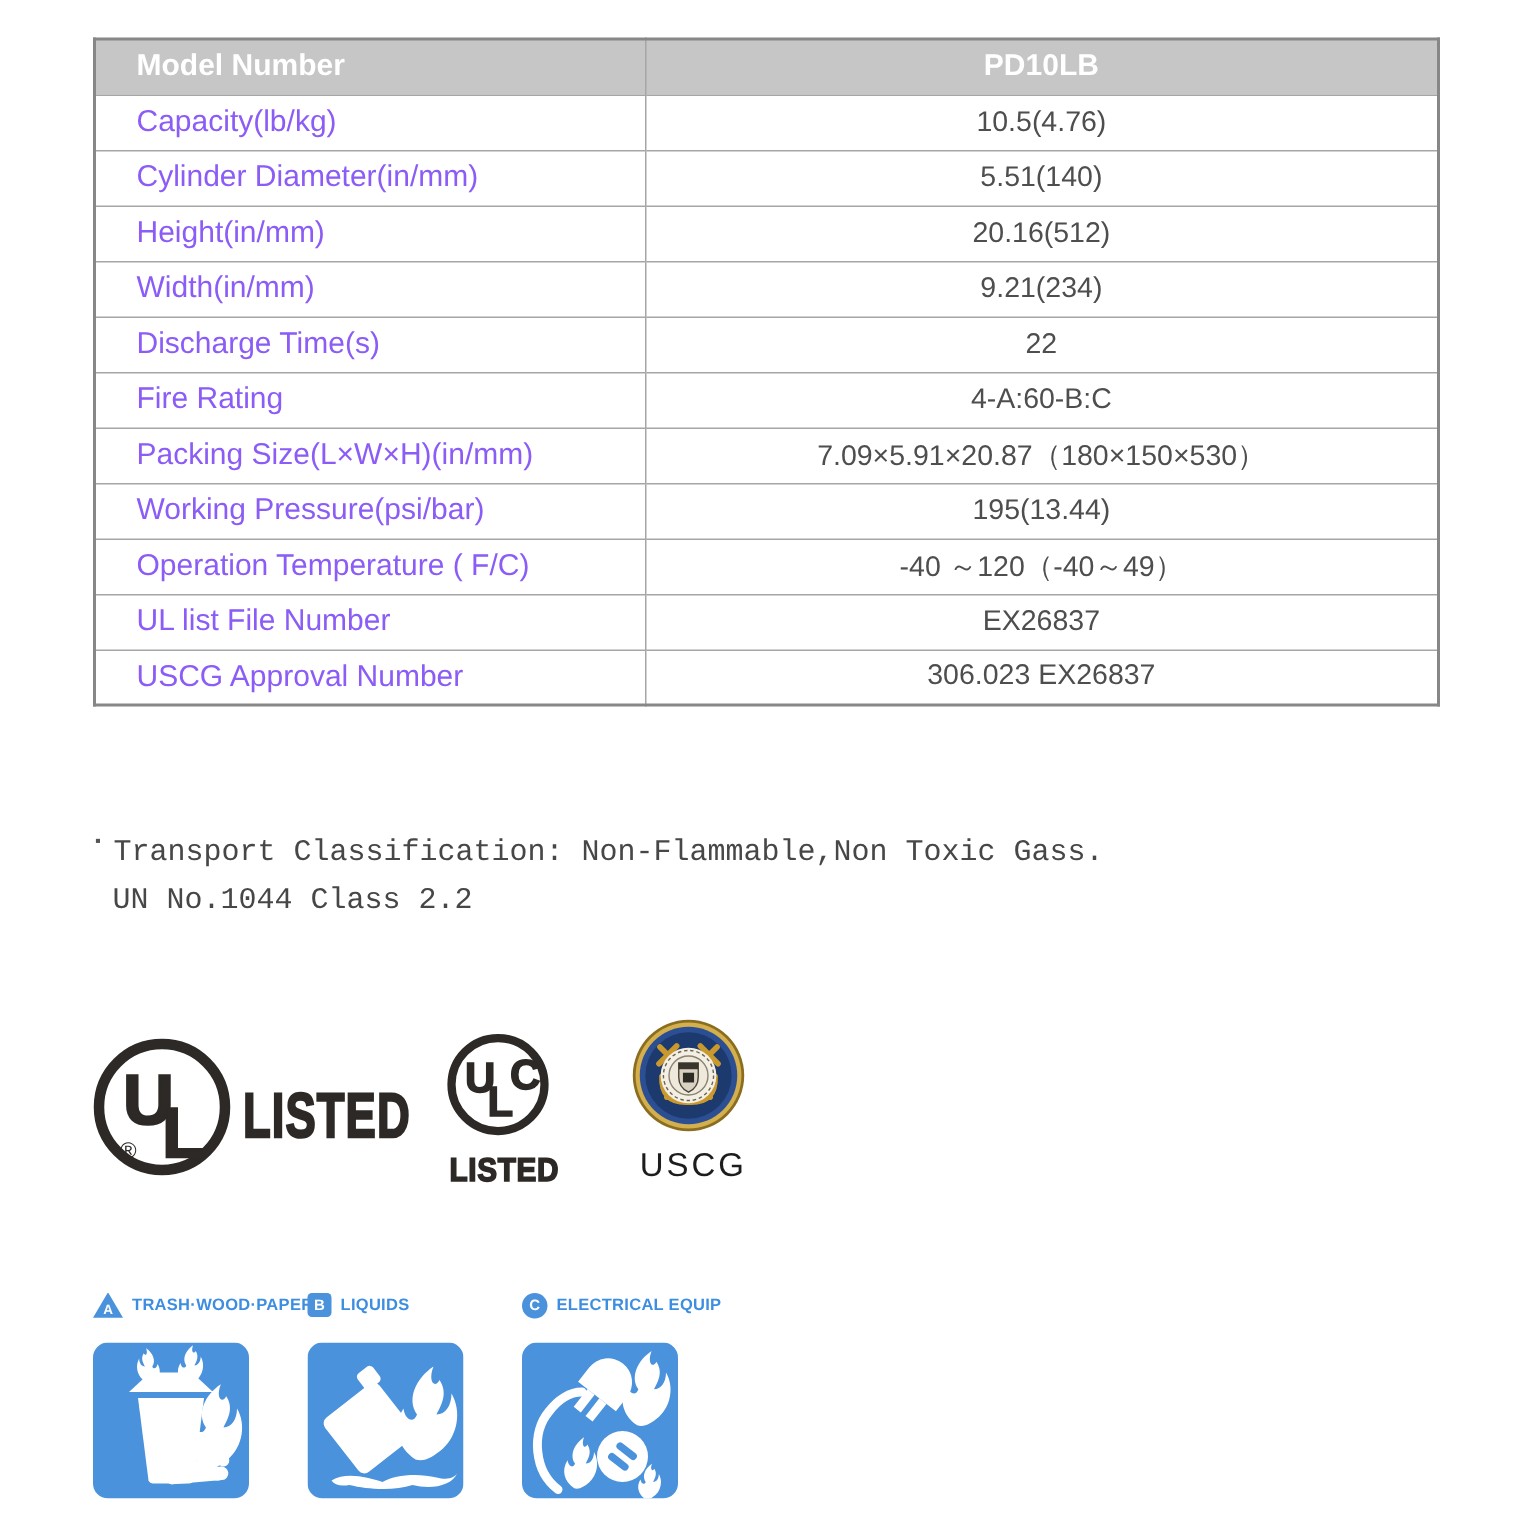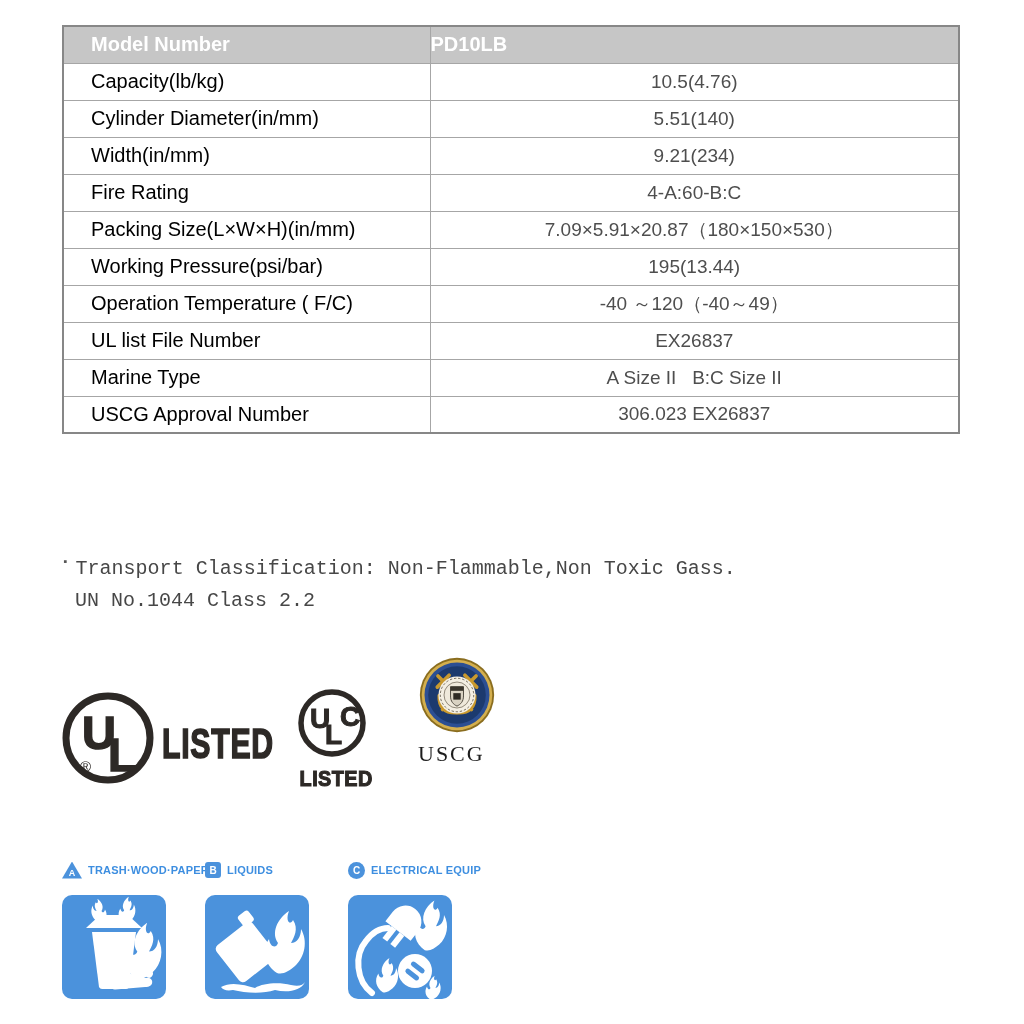--- a/index.html
+++ b/index.html
@@ -16,44 +16,44 @@
     table-layout:fixed;
   }
   .spec-table th, .spec-table td {
     border:1px solid #a6a6a6; height:37px; padding:0; vertical-align:middle;
   }
   .spec-table .c1 { width:367px; }
   .spec-table th {
     background:#c6c6c6; color:#ffffff; font-weight:bold; font-size:20px;
   }
   .spec-table th.c1 { text-align:left; padding-left:27px; }
-  .spec-table th.c2 { text-align:left; }
+  .spec-table th.c2 { text-align:center; }
   .spec-table td.label-cell {
-    text-align:left; padding-left:27px; font-size:20px; color:#000000;
+    text-align:left; padding-left:27px; font-size:20px; color:#8b5cf6;
   }
   .spec-table td.value-cell {
     text-align:center; font-size:19px; color:#4e4e4e; white-space:pre-wrap;
   }
 
   
   .notes { position:absolute; left:62px; top:556px; color:#474747; font-size:20px;font-family:Liberation Mono, monospace; }
   .note-marker { font-size:11px; vertical-align:9px; margin-right:7px; color:#555; }
   .note-line2 { margin-top:9px; padding-left:13px; }
   .ul-circle-svg { position:absolute; left:60px; top:690px; }
   .ul-listed {
     position:absolute; left:162px; top:726px; font-size:42px; font-weight:bold;
     letter-spacing:1px; color:#2d2926; -webkit-text-stroke:1.6px #2d2926;
     transform:scaleX(0.72); transform-origin:left top; line-height:36px;
   }
   .ulc-group { position:absolute; left:296px; top:688px; width:72px; text-align:center; }
   .ulc-listed {
     font-size:22px; font-weight:bold; color:#2d2926; -webkit-text-stroke:1.1px #2d2926;
     transform:scaleX(0.9); transform-origin:center top; margin-top:4px; letter-spacing:0.5px;
   }
-  .uscg-group { position:absolute; left:418px; top:656px; width:80px; text-align:left;font-family:Liberation Serif, serif; }
+  .uscg-group { position:absolute; left:418px; top:678px; width:80px; text-align:right; }
   .uscg-label {
     margin-top:3px; font-size:22px; color:#1d1d1d; letter-spacing:2px; font-weight:normal;
   }
 
   
   .fc { position:absolute; top:858px; width:112px; }
   .fc-a { left:62px; } .fc-b { left:205px; } .fc-c { left:348px; }
   .fc-label { display:flex; align-items:center; height:24px; }
   .fc-shape {
     display:flex; align-items:center; justify-content:center;
@@ -94,46 +94,50 @@
     <tbody>
       <tr>
           <td class="c1 label-cell">Capacity(lb/kg)</td>
           <td class="value-cell">10.5(4.76)</td>
         </tr>
       <tr>
           <td class="c1 label-cell">Cylinder Diameter(in/mm)</td>
           <td class="value-cell">5.51(140)</td>
         </tr>
       <tr>
+          <td class="c1 label-cell">Height(in/mm)</td>
+          <td class="value-cell">20.16(512)</td>
+        </tr>
+      <tr>
           <td class="c1 label-cell">Width(in/mm)</td>
           <td class="value-cell">9.21(234)</td>
         </tr>
       <tr>
+          <td class="c1 label-cell">Discharge Time(s)</td>
+          <td class="value-cell">22</td>
+        </tr>
+      <tr>
           <td class="c1 label-cell">Fire Rating</td>
           <td class="value-cell">4-A:60-B:C</td>
         </tr>
       <tr>
           <td class="c1 label-cell">Packing Size(L×W×H)(in/mm)</td>
           <td class="value-cell">7.09×5.91×20.87（180×150×530）</td>
         </tr>
       <tr>
           <td class="c1 label-cell">Working Pressure(psi/bar)</td>
           <td class="value-cell">195(13.44)</td>
         </tr>
       <tr>
           <td class="c1 label-cell">Operation Temperature ( F/C)</td>
           <td class="value-cell">-40 ～120（-40～49）</td>
         </tr>
       <tr>
           <td class="c1 label-cell">UL list File Number</td>
           <td class="value-cell">EX26837</td>
-        </tr>
-      <tr>
-          <td class="c1 label-cell">Marine Type</td>
-          <td class="value-cell">A Size II &nbsp; B:C Size II</td>
         </tr>
       <tr>
           <td class="c1 label-cell">USCG Approval Number</td>
           <td class="value-cell">306.023 EX26837</td>
         </tr>
     </tbody>
   </table>
 
   <div class="notes">
     <div>

